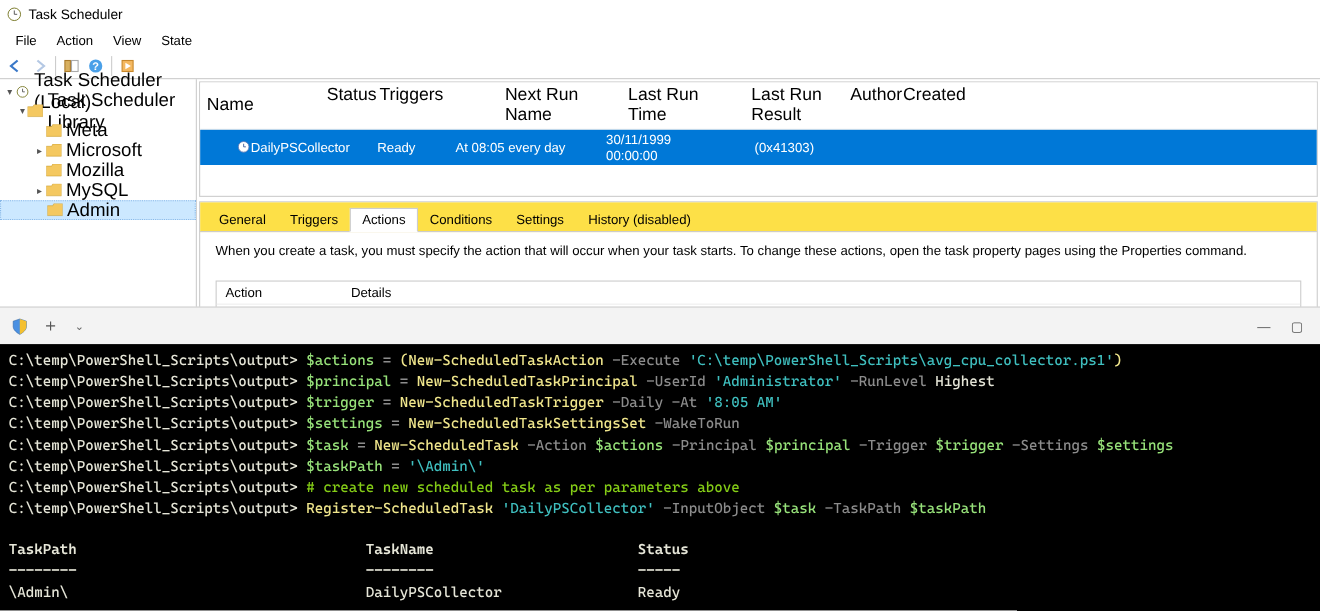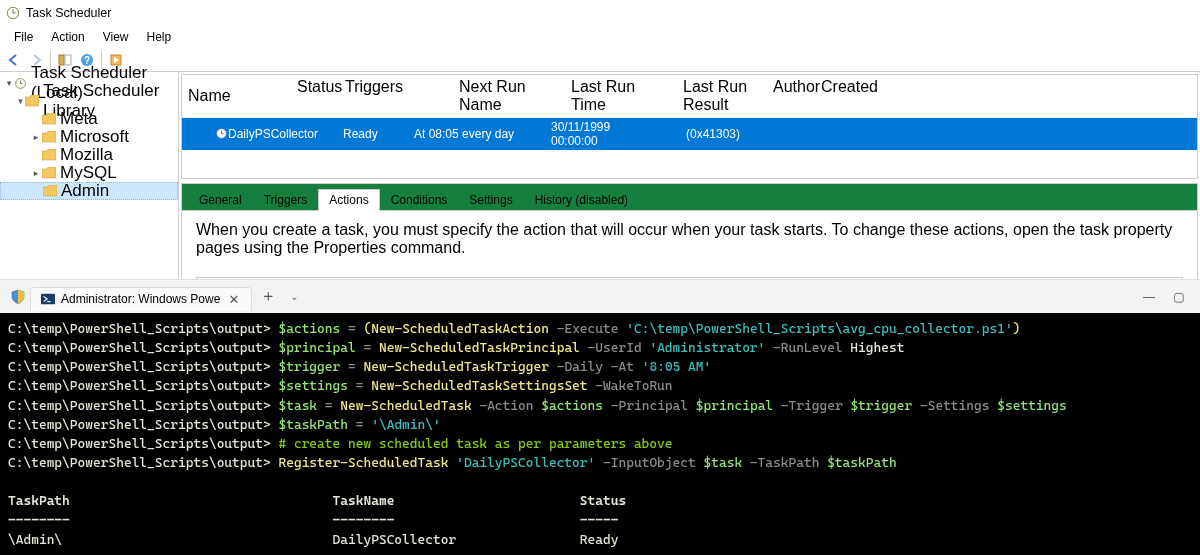--- a/index.html
+++ b/index.html
@@ -43,24 +43,24 @@
   .col-status { width: 48px; }
   .col-triggers { width: 114px; }
   .col-next { width: 112px; }
   .col-last { width: 112px; }
   .col-result { width: 90px; }
   .col-author { width: 48px; }
   .col-created { flex: 1; }
 
   
   .tabs-panel { margin: 2px; border: 1px solid #ccc; flex: 1; display: flex; flex-direction: column; }
-  .tabs-strip { display: flex; background: #15803d; border-bottom: 1px solid #ccc; padding-top: 4px; padding-left: 6px; }
+  .tabs-strip { display: flex; background: #fde047; border-bottom: 1px solid #ccc; padding-top: 4px; padding-left: 6px; }
   .tab { padding: 3px 10px; border: 1px solid transparent; font-size: 12px; cursor: default; position: relative; top: 1px; }
   .tab.active { background: #fff; border: 1px solid #ccc; border-bottom: 1px solid #fff; }
-  .tab-body { padding: 10px 14px; font-size: 16px; }
+  .tab-body { padding: 10px 14px; font-size: 12px; }
   .actions-table { margin: 10px 14px 6px; border: 1px solid #ccc; }
   .actions-hdr { display: flex; border-bottom: 1px solid #eee; }
   .actions-hdr div { padding: 3px 8px; }
   .actions-row { display: flex; }
   .actions-row div { padding: 3px 8px; }
   .acol-action { width: 114px; }
   .acol-details { flex: 1; }
 
   
   .terminal-wrap { height: 276px; background: #000; display: flex; flex-direction: column; }
@@ -99,21 +99,21 @@
         <line x1="8" y1="8" x2="11" y2="8" stroke="#555" stroke-width="1"></line>
       </svg>
   </span>
   <span class="title">Task Scheduler</span>
 </div>
 
 <div class="menubar">
   <div class="menu-item">File</div>
   <div class="menu-item">Action</div>
   <div class="menu-item">View</div>
-  <div class="menu-item">Help</div>
+  <div class="menu-item">State</div>
 </div>
 
 <div class="toolbar">
   <div class="tb-btn">
       <svg width="14" height="14" viewBox="0 0 14 14">
         <path d="M9 2 L3 7 L9 12" fill="none" stroke="#3a78c8" stroke-width="2"></path>
       </svg>
     </div>
   <div class="tb-btn">
       <svg width="14" height="14" viewBox="0 0 14 14">
@@ -268,31 +268,20 @@
     </div>
   </div>
 </div>
 
 <div class="terminal-wrap">
   <div class="term-tabbar">
     <span class="term-shield"><svg viewBox="0 0 16 16" width="16" height="16">
           <path d="M8 1 L14 3 L14 8 C14 12 8 15 8 15 C8 15 2 12 2 8 L2 3 Z" fill="#4a90e2" stroke="#2a60a2" stroke-width="0.5"></path>
           <path d="M8 1 L14 3 L14 8 C14 12 8 15 8 15 Z" fill="#f4c030"></path>
         </svg></span>
-    <div class="term-tab">
-      <span class="ps-icon">
-          <svg viewBox="0 0 16 16" width="14" height="14">
-            <rect x="0" y="2" width="16" height="12" rx="1" fill="#1a3a6a"></rect>
-            <path d="M3 5 L7 8 L3 11" stroke="#fff" stroke-width="1.3" fill="none"></path>
-            <line x1="7" y1="11" x2="11" y2="11" stroke="#fff" stroke-width="1.3"></line>
-          </svg>
-        </span>
-      <span class="tab-title">Administrator: Windows Powe</span>
-      <span class="close">✕</span>
-    </div>
     <span class="term-add">＋</span>
     <span class="term-down">⌄</span>
     <span class="term-spacer"></span>
     <span class="term-winbtn">—</span>
     <span class="term-winbtn">▢</span>
   </div>
   <div class="term-body" id="term-body"><span class="w">C:\temp\PowerShell_Scripts\output&gt; </span><span class="c-green">$actions</span><span class="w"> </span><span class="c-gray">=</span><span class="c-yellow"> (</span><span class="c-yellow">New-ScheduledTaskAction</span><span class="w"> </span><span class="c-gray">-Execute</span><span class="w"> </span><span class="c-teal">'C:\temp\PowerShell_Scripts\avg_cpu_collector.ps1'</span><span class="c-yellow">)</span>
 <span class="w">C:\temp\PowerShell_Scripts\output&gt; </span><span class="c-green">$principal</span><span class="w"> </span><span class="c-gray">=</span><span class="w"> </span><span class="c-yellow">New-ScheduledTaskPrincipal</span><span class="w"> </span><span class="c-gray">-UserId</span><span class="w"> </span><span class="c-teal">'Administrator'</span><span class="w"> </span><span class="c-gray">-RunLevel</span><span class="w"> </span><span class="c-white">Highest</span>
 <span class="w">C:\temp\PowerShell_Scripts\output&gt; </span><span class="c-green">$trigger</span><span class="w"> </span><span class="c-gray">=</span><span class="w"> </span><span class="c-yellow">New-ScheduledTaskTrigger</span><span class="w"> </span><span class="c-gray">-Daily</span><span class="w"> </span><span class="c-gray">-At</span><span class="w"> </span><span class="c-teal">'8:05 AM'</span>
 <span class="w">C:\temp\PowerShell_Scripts\output&gt; </span><span class="c-green">$settings</span><span class="w"> </span><span class="c-gray">=</span><span class="w"> </span><span class="c-yellow">New-ScheduledTaskSettingsSet</span><span class="w"> </span><span class="c-gray">-WakeToRun</span>

